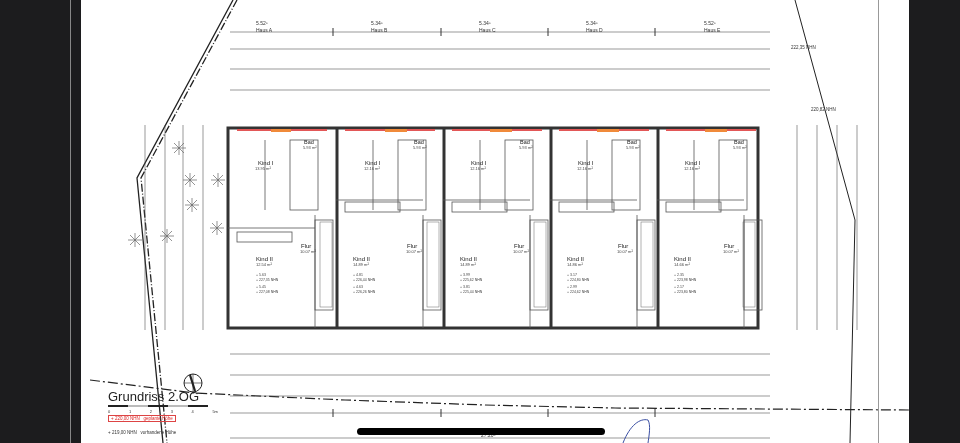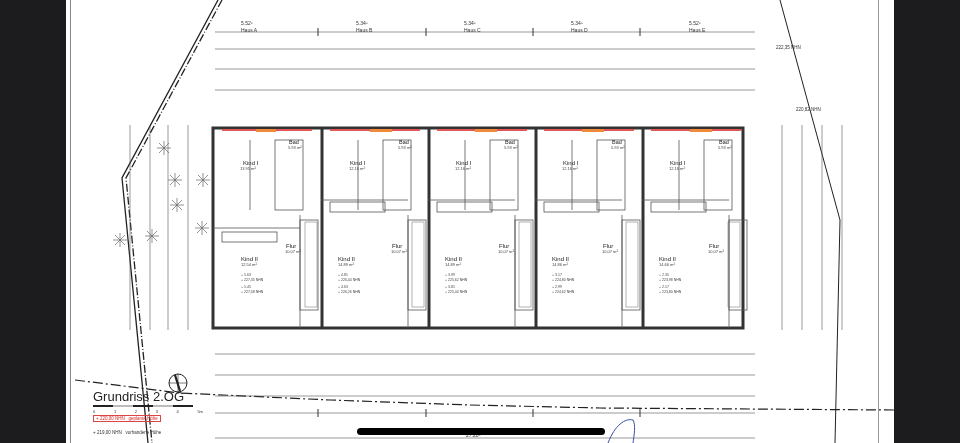--- a/index.html
+++ b/index.html
@@ -1,17 +1,17 @@
 <!DOCTYPE html>
 <html><head>
   <meta charset="utf-8">
   <style>
     html, body { margin:0; padding:0; }
     body { width:960px; height:443px; background:#1c1c1e; position:relative; overflow:hidden; font-family:"Liberation Sans", sans-serif; }
-    .sheet { position:absolute; left:66px; top:0; width:828px; height:443px; background:#fff; overflow:hidden; }
+    .sheet { position:absolute; left:81px; top:0; width:828px; height:443px; background:#fff; overflow:hidden; }
     .sheet-edge { position:absolute; left:70px; top:0; width:1px; height:443px; background:#888; }
     .sheet-edge-r { position:absolute; left:878px; top:0; width:1px; height:443px; background:#999; }
     svg.plan { position:absolute; left:0; top:0; }
     .home-bar { position:absolute; left:357px; top:428px; width:248px; height:7px; border-radius:4px; background:#000; }
     .title { position:absolute; left:93px; top:389px; font-size:13px; color:#222; font-family:"Liberation Sans", sans-serif; }
     .legend { position:absolute; left:93px; font-size:4.5px; font-family:"Liberation Sans", sans-serif; color:#333; }
     .legend.red { top:415px; color:#d22; border:1px solid #d44; padding:0 2px; }
     .legend.gray { top:430px; }
   </style>
 </head>

